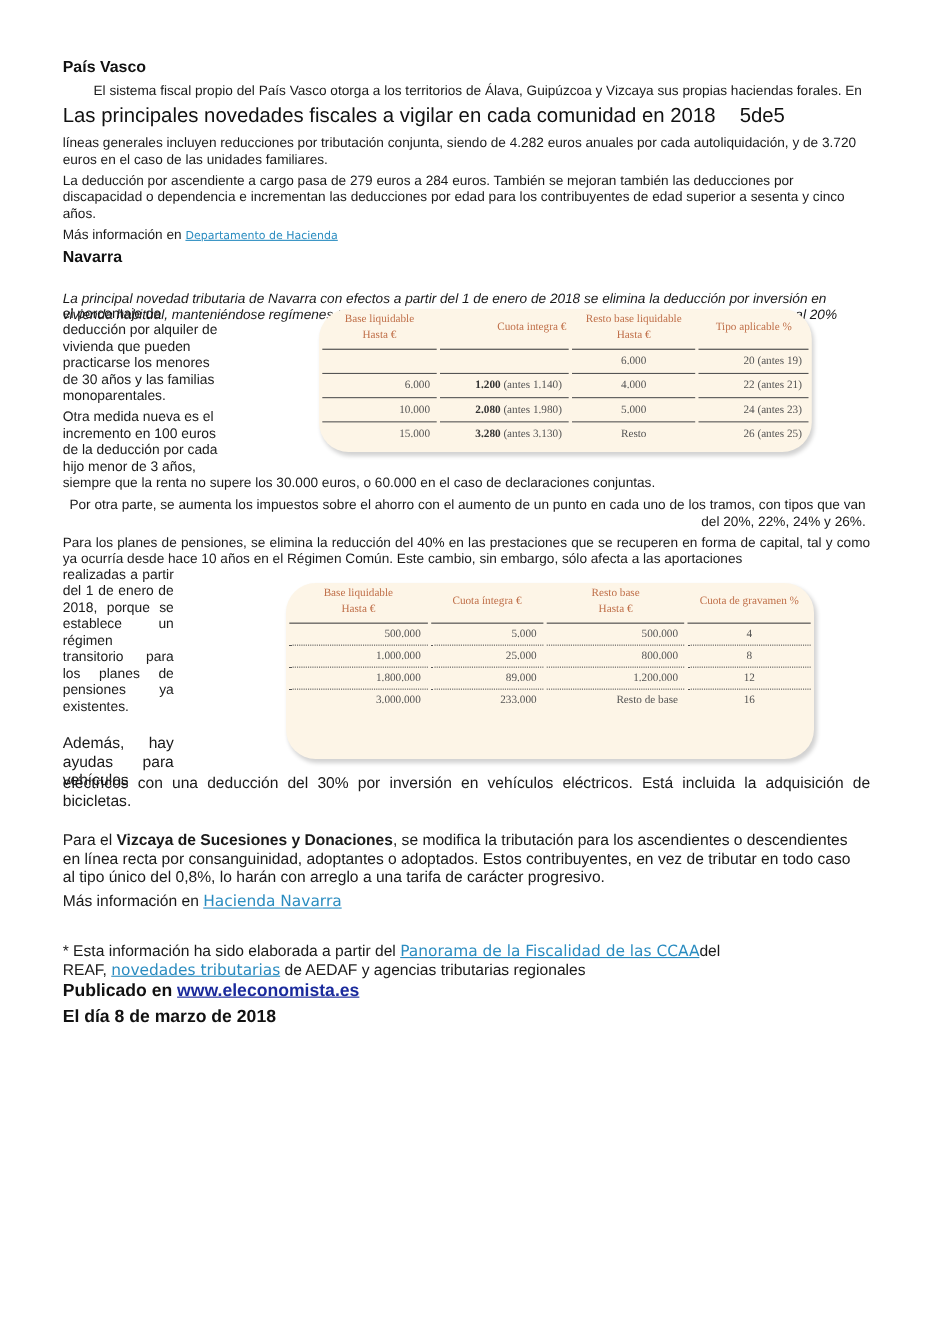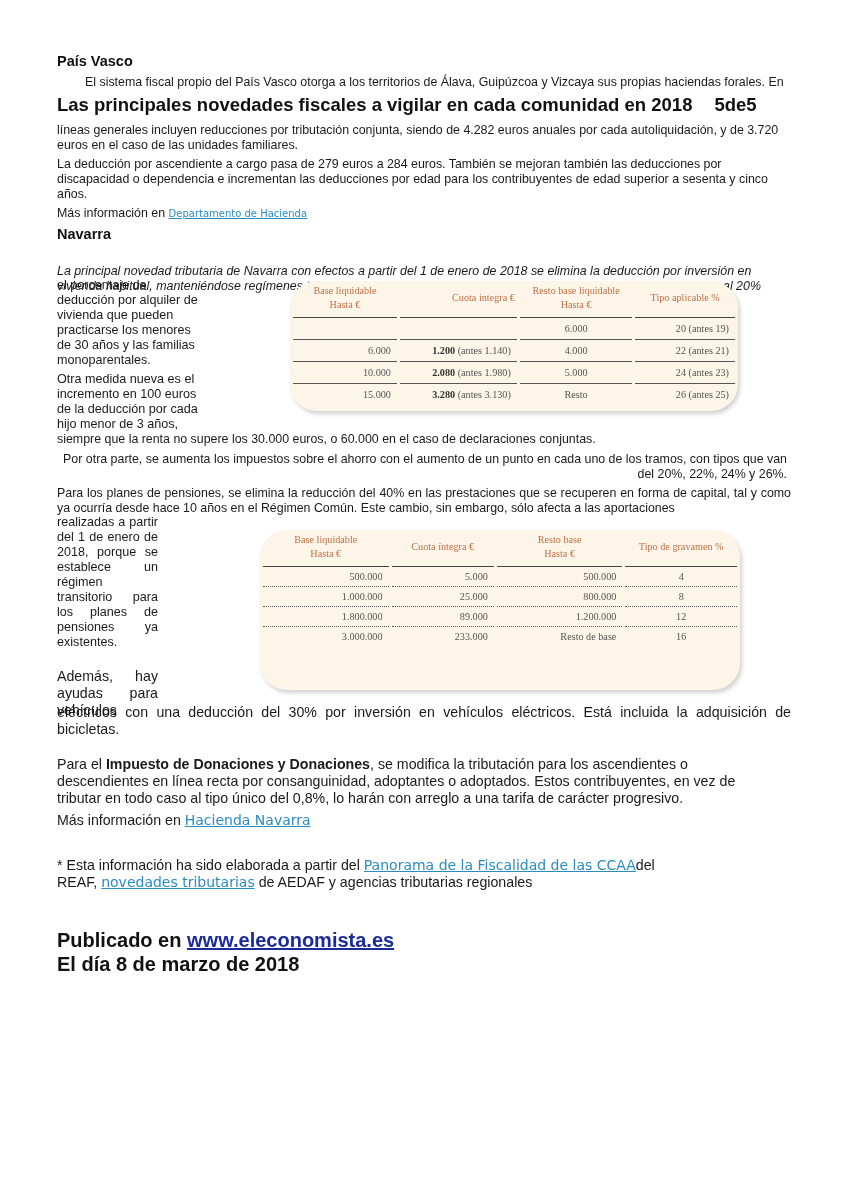--- a/index.html
+++ b/index.html
@@ -23,40 +23,39 @@
       top: 0;
       width: 734px;
     }
     .abs { position: absolute; }
     .h2 {
       font-weight: bold;
       font-size: 14.5px;
       color: #111;
     }
     .title {
-      font-weight: bold;
+      font-weight: normal;
       font-size: 18.5px;
       color: #111;
       white-space: nowrap;
     }
     .title .pg { margin-left: 22px; }
     p { margin: 0; }
     a.link {
       color: #2a8cc0;
       text-decoration: underline;
       font-family: "DejaVu Sans", sans-serif;
       font-size: 10px;
     }
     .just { text-align: justify; }
     .big { font-size: 14.2px; line-height: 17px; }
     .pub {
       font-weight: bold;
-      font-size: 20px;
+      font-size: 16px;
       color: #111;
-      margin-top: 40px;
     }
     .pub a {
       color: #1a2a9c;
       text-decoration: underline;
     }
 
     
     .tbl-wrap {
       position: absolute;
       background: #fdf5e7;
@@ -162,21 +161,21 @@
   <p class="abs just" style="top:515px; width:101px; font-size:12.6px;">realizadas a partir del 1 de enero de 2018, porque se establece un régimen transitorio para los planes de pensiones ya existentes.</p>
   <p class="abs just big" style="top:668px; width:101px;">Además, hay ayudas para vehículos</p>
 
   <div class="tbl-wrap" style="left:203px; top:530px; width:480px; height:160px;">
     <table class="tax t2">
       <thead>
         <tr>
           <th style="width:27%;"><span>Base liquidable</span><br><span>Hasta €</span></th>
           <th style="width:22%; vertical-align:middle;">Cuota íntegra €</th>
           <th style="width:27%;"><span>Resto base</span><br><span>Hasta €</span></th>
-          <th style="width:24%; vertical-align:middle;">Tipo de gravamen %</th>
+          <th style="width:24%; vertical-align:middle;">Cuota de gravamen %</th>
         </tr>
       </thead>
       <tbody>
         <tr>
           <td>500.000</td>
           <td>5.000</td>
           <td>500.000</td>
           <td class="c">4</td>
         </tr>
         <tr>
@@ -197,21 +196,21 @@
           <td>Resto de base</td>
           <td class="c">16</td>
         </tr>
       </tbody>
     </table>
   </div>
 
   <p class="abs just big" style="top:704px; width:734px;">eléctricos con una deducción del 30% por inversión en vehículos eléctricos. Está incluida la adquisición de bicicletas.</p>
 
   <p class="abs big" style="top:756px; width:720px;">
-    <span>Para el </span><b>Impuesto de Donaciones y Donaciones</b><span>, se modifica la tributación para los ascendientes o descendientes en línea recta por consanguinidad, adoptantes o adoptados. Estos contribuyentes, en vez de tributar en todo caso al tipo único del 0,8%, lo harán con arreglo a una tarifa de carácter progresivo.</span>
+    <span>Para el </span><b>Vizcaya de Sucesiones y Donaciones</b><span>, se modifica la tributación para los ascendientes o descendientes en línea recta por consanguinidad, adoptantes o adoptados. Estos contribuyentes, en vez de tributar en todo caso al tipo único del 0,8%, lo harán con arreglo a una tarifa de carácter progresivo.</span>
   </p>
 
   <p class="abs big" style="top:812px;">
     <span>Más información en </span><a class="link" href="#" style="font-size:14px;">Hacienda Navarra</a>
   </p>
 
   <p class="abs big" style="top:857px; width:640px;">
     <span>* Esta información ha sido elaborada a partir del </span><a class="link" href="#" style="font-size:14px;">Panorama de la Fiscalidad de las CCAA</a><span>del REAF, </span><a class="link" href="#" style="font-size:14px;">novedades tributarias</a><span> de AEDAF y agencias tributarias regionales</span>
   </p>
 

